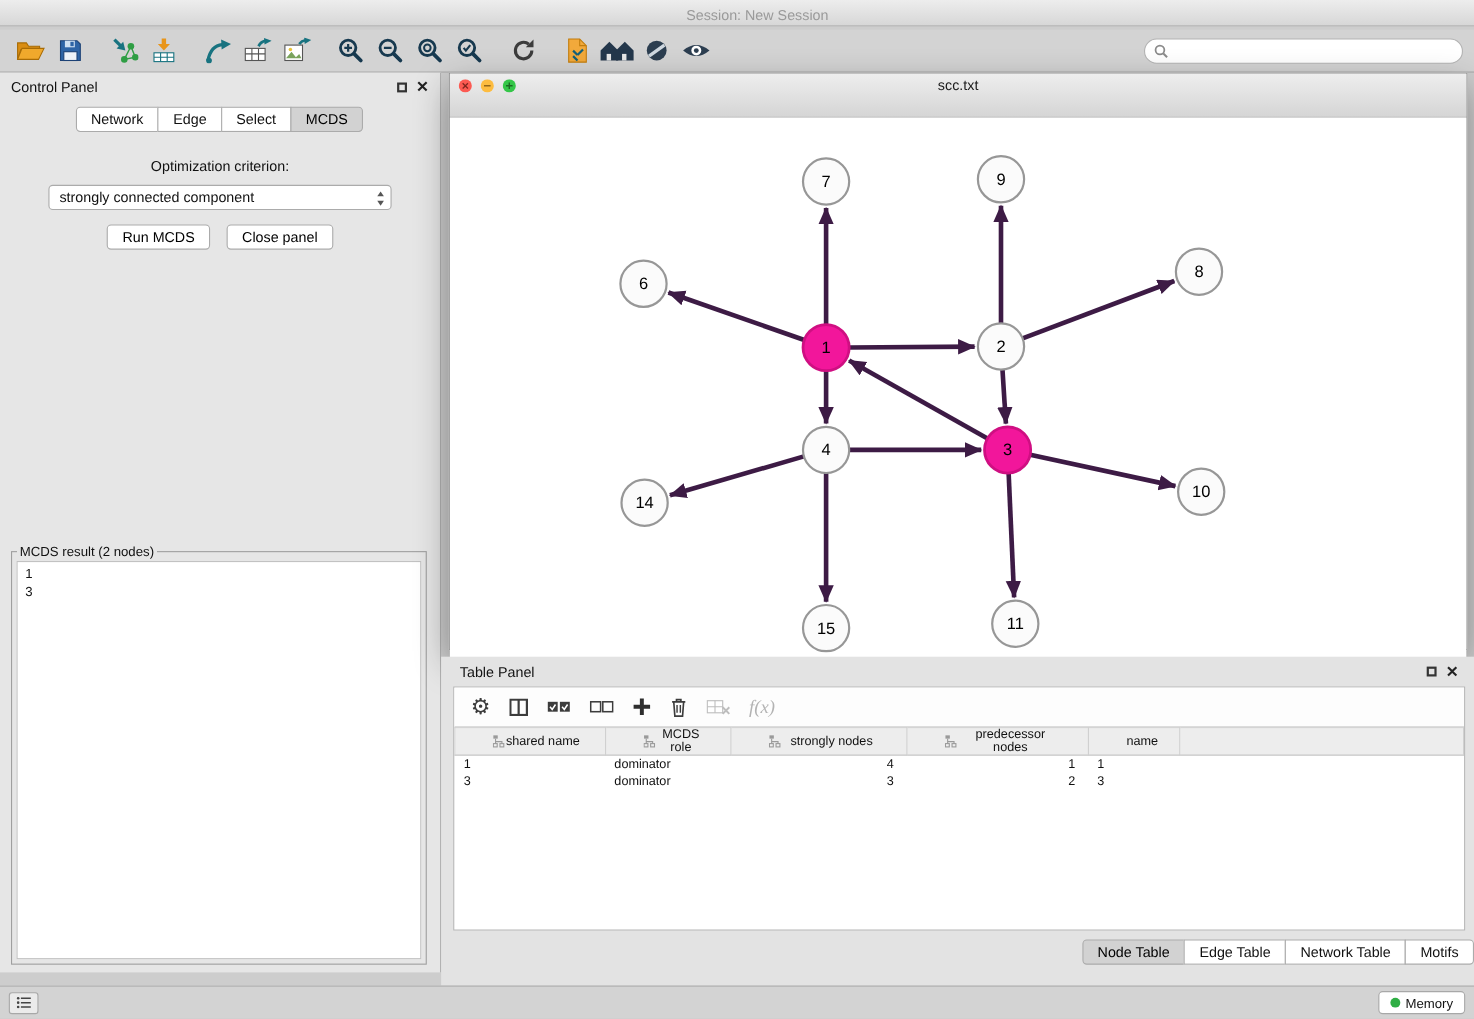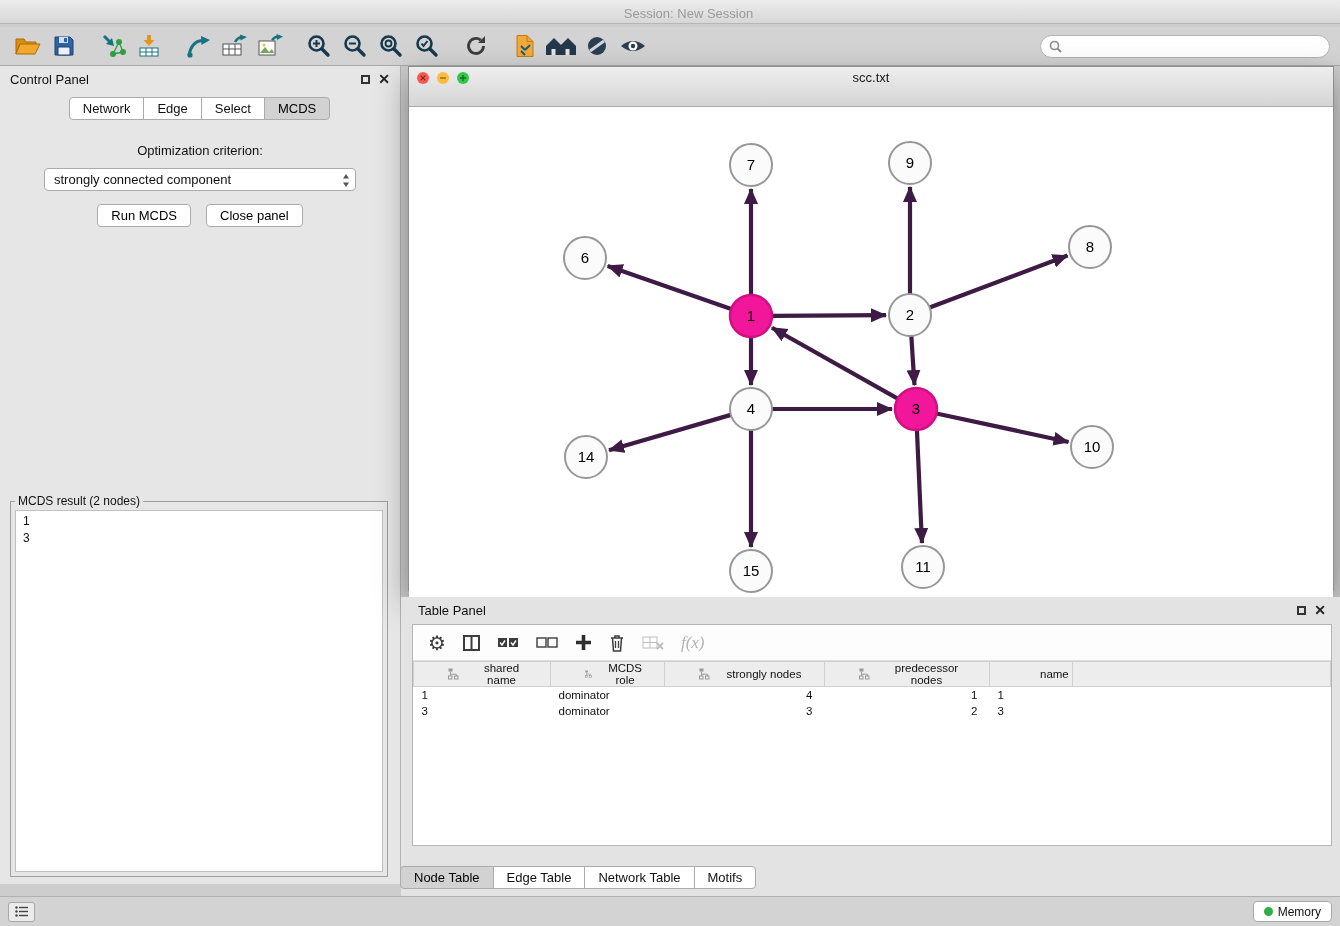--- a/index.html
+++ b/index.html
@@ -69,28 +69,28 @@
   .tp-head { height:26px; display:flex; align-items:center; padding:0 14px 0 17px; font-size:13px; }
   .tp-content { position:absolute; left:11px; right:8px; top:27px; height:222px;
     background:#fff; border:1px solid #b5b5b5; overflow:hidden; }
   .tp-toolbar { height:36px; display:flex; align-items:center; gap:17px; padding:0 15px;
     background:#fdfdfd; border-bottom:1px solid #dcdcdc; }
   .gear-glyph { font-size:20px; color:#3c3c3c; line-height:20px; }
   .fx { font-family:"Liberation Serif",serif; font-style:italic; font-size:17px; color:#b3b3b3; }
   .ntable { width:100%; border-collapse:collapse; table-layout:fixed; font-size:11.5px; }
   .ntable th { background:#ededed; border:1px solid #d0d0d0; font-weight:normal;
     height:19px; font-size:11.5px; }
-  .th-in { display:flex; align-items:center; gap:16px; padding:0 22px;margin-left:12px; }
+  .th-in { display:flex; align-items:center; gap:0; padding:0 22px;margin-left:12px; }
   .th-in span { flex:1; text-align:center; }
   .ntable td { height:16px; padding:0 8px; white-space:nowrap; overflow:hidden; }
   .ntable .col0 { width:137px; } .ntable .col1 { width:114px; }
   .ntable .col2 { width:160px; } .ntable .col3 { width:165px; }
   .ntable .col4 { width:83px; }
   .ntable td.col2, .ntable td.col3 { text-align:right; padding-right:12px; }
-  .tp-tabs { position:absolute; bottom:7px; left:0; right:0; display:flex; justify-content:flex-start; }
+  .tp-tabs { position:absolute; bottom:19px; left:0; right:0; display:flex; justify-content:flex-end; }
 
   
   .statusbar { position:absolute; left:0; bottom:0; width:100%; height:30px;
     background:#d3d3d3; border-top:1px solid #b0b0b0; display:flex; align-items:center;
     padding:0 8px; }
   .sb-btn { width:27px; height:20px; border:1px solid #a8a8a8; border-radius:3px;
     background:#ebebeb; display:flex; align-items:center; justify-content:center; }
   .mem-btn { margin-left:auto; height:21px; background:#fff; border:1px solid #a8a8a8;
     border-radius:4px; display:flex; align-items:center; gap:5px; padding:0 10px; font-size:12px; }
   .mem-dot { width:9px; height:9px; border-radius:50%; background:#2fae44; }

